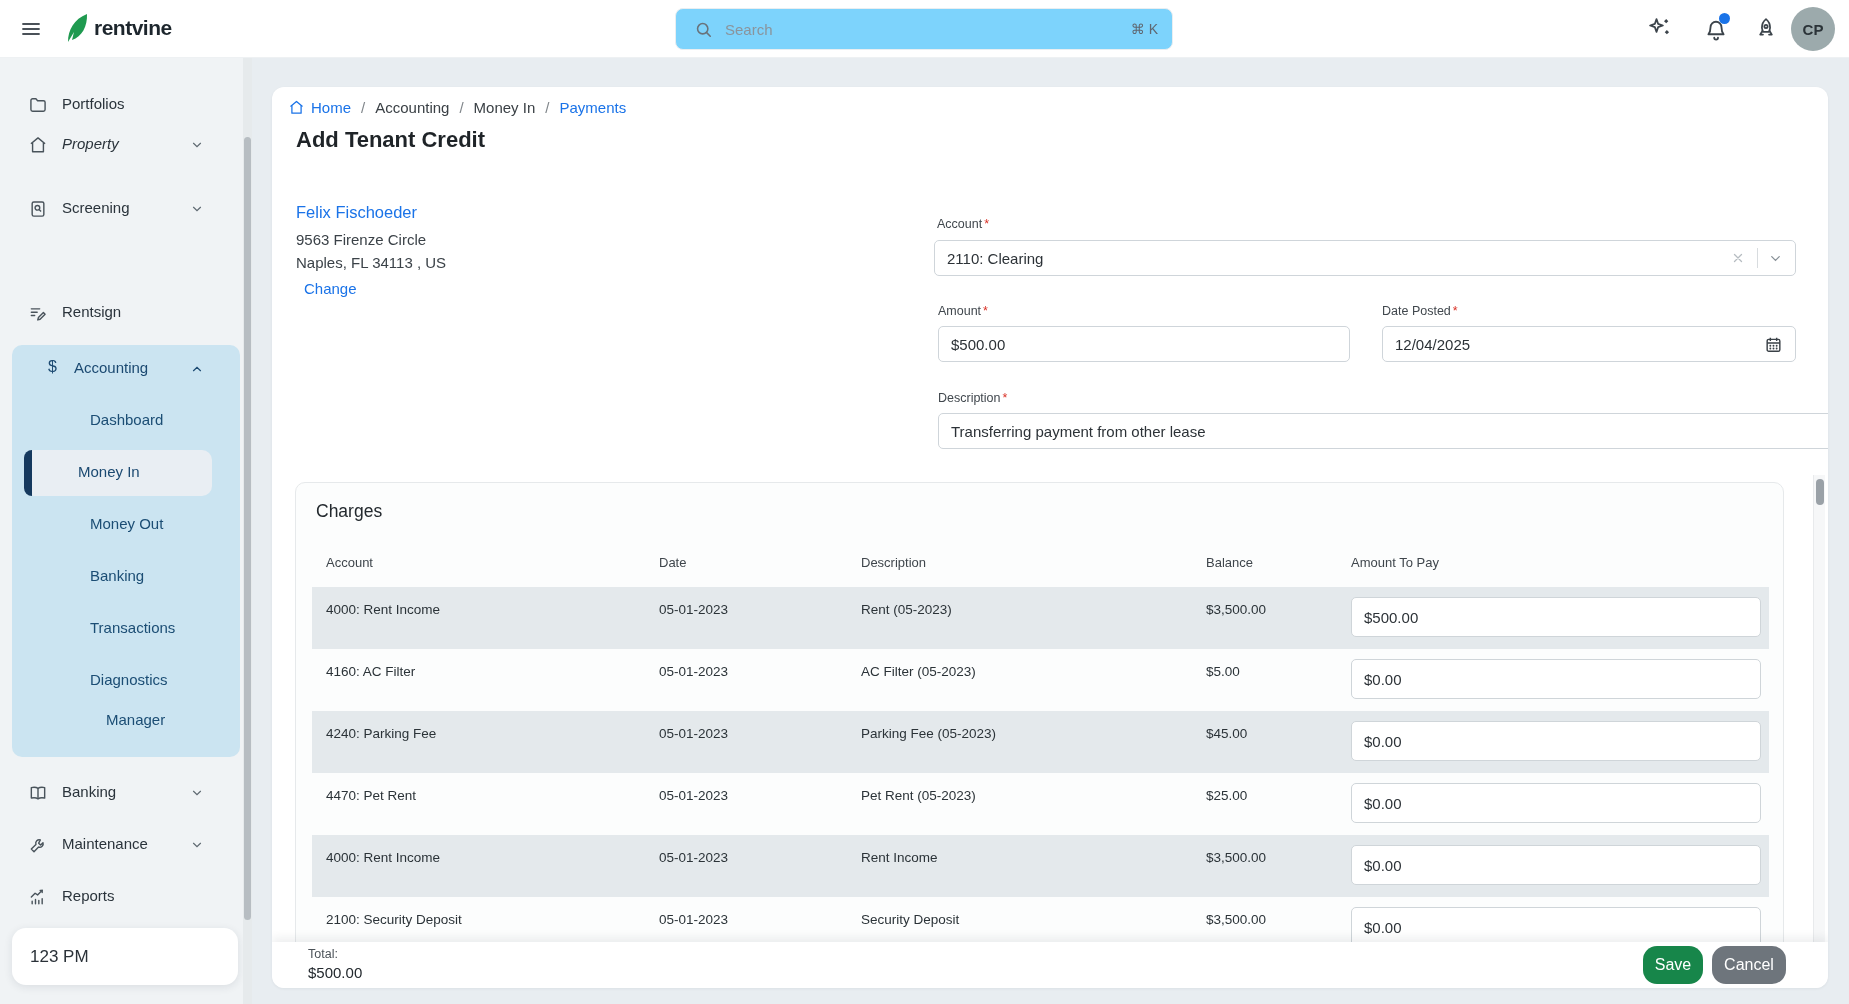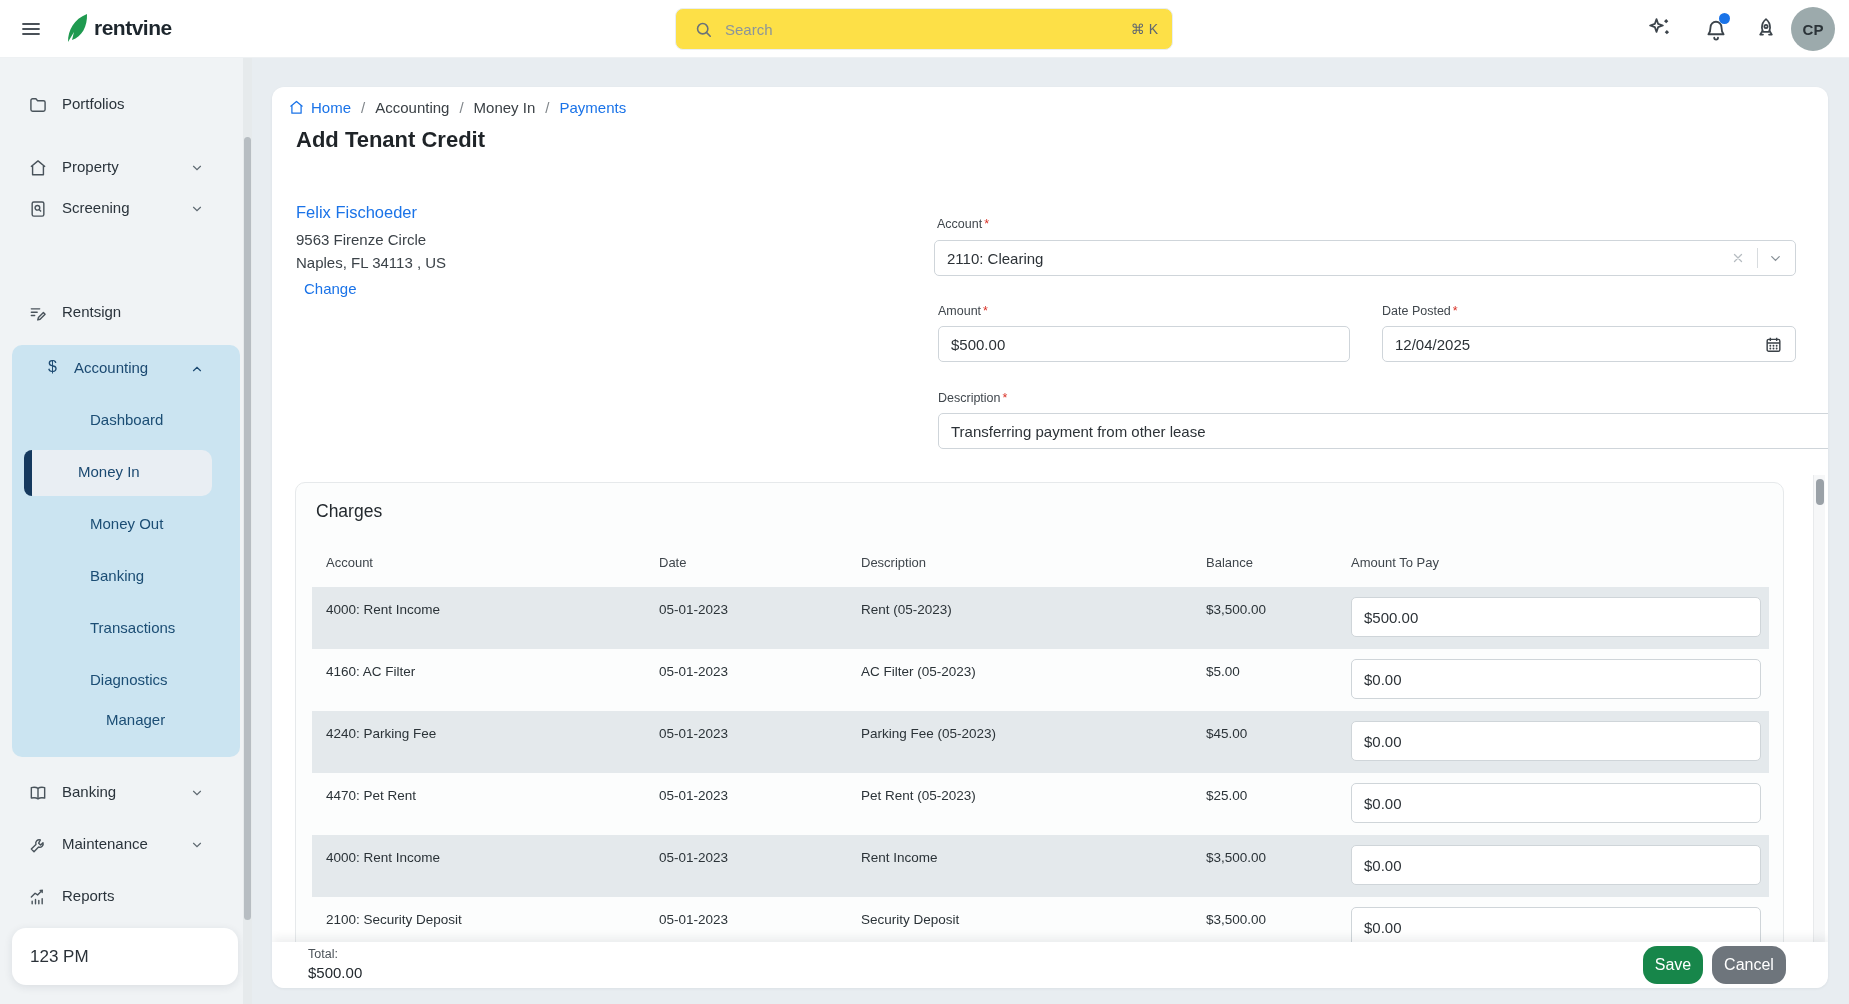--- a/index.html
+++ b/index.html
@@ -8,21 +8,21 @@
     font-family: "Liberation Sans", sans-serif;
     background:#e8edf1; position:relative; overflow:hidden; color:#2a3138;
   }
   svg { display:block; }
 
   
   .topbar { position:absolute; left:0; top:0; width:1849px; height:58px; background:#fff; border-bottom:1px solid #eef1f3; z-index:40; }
   .hamburger { position:absolute; left:18px; top:17px; width:26px; height:24px; color:#4a5158; cursor:pointer; }
   .logo { position:absolute; left:64px; top:12px; display:flex; align-items:center; gap:4px; cursor:pointer; }
   .logo-text { font-size:21px; font-weight:700; color:#1d262d; letter-spacing:-0.5px; }
-  .searchbox { position:absolute; left:675px; top:8px; width:498px; height:42px; background:#fde047; border:1px solid #e9eef1; border-radius:8px; display:flex; align-items:center; padding:0 14px 0 18px; }
+  .searchbox { position:absolute; left:675px; top:8px; width:498px; height:42px; background:#7dd3fc; border:1px solid #e9eef1; border-radius:8px; display:flex; align-items:center; padding:0 14px 0 18px; }
   .searchbox .mag { color:#69727a; margin-right:12px; }
   .searchbox input { flex:1; border:none; outline:none; background:transparent; font-size:15px; font-family:inherit; color:#2a3138; }
   .searchbox input::placeholder { color:#8a949c; }
   .shortcut { font-size:14px; color:#5f6771; white-space:nowrap; }
   .tb-icon { position:absolute; top:15px; width:28px; height:28px; color:#3c444b; cursor:pointer; }
   .bell-wrap { position:relative; }
   .bell-dot { position:absolute; right:0px; top:-2px; width:11px; height:11px; border-radius:50%; background:#1a73e8; }
   .avatar { position:absolute; left:1791px; top:7px; width:44px; height:44px; border-radius:50%; background:#9caaac; display:flex; align-items:center; justify-content:center; font-weight:700; font-size:15px; color:#2b3338; cursor:pointer; }
 
   
@@ -151,21 +151,21 @@
 
   <div class="nav-item" style="top:21px;">
     <span class="nav-ico">
         <svg viewBox="0 0 24 24" width="20" height="20" fill="none" stroke="currentColor" stroke-width="1.7" stroke-linejoin="round">
           <path d="M3.5 6.5a2 2 0 0 1 2-2h4l2 2.3h7a2 2 0 0 1 2 2v8.7a2 2 0 0 1-2 2h-13a2 2 0 0 1-2-2z"></path>
         </svg>
       </span>
     <span class="nav-label">Portfolios</span>
   </div>
 
-  <div class="nav-item" style="top:84px;">
+  <div class="nav-item" style="top:61px;font-style:italic;">
     <span class="nav-ico">
         <svg viewBox="0 0 24 24" width="20" height="20" fill="none" stroke="currentColor" stroke-width="1.7" stroke-linejoin="round">
           <path d="m3.5 10.5 8.5-7 8.5 7"></path>
           <path d="M5.5 9.3V20h13V9.3"></path>
         </svg>
       </span>
     <span class="nav-label">Property</span>
     <span class="nav-chev">
         <svg viewBox="0 0 24 24" width="14" height="14" fill="none" stroke="currentColor" stroke-width="2" stroke-linecap="round">
           <path d="m6 9 6 6 6-6"></path>

